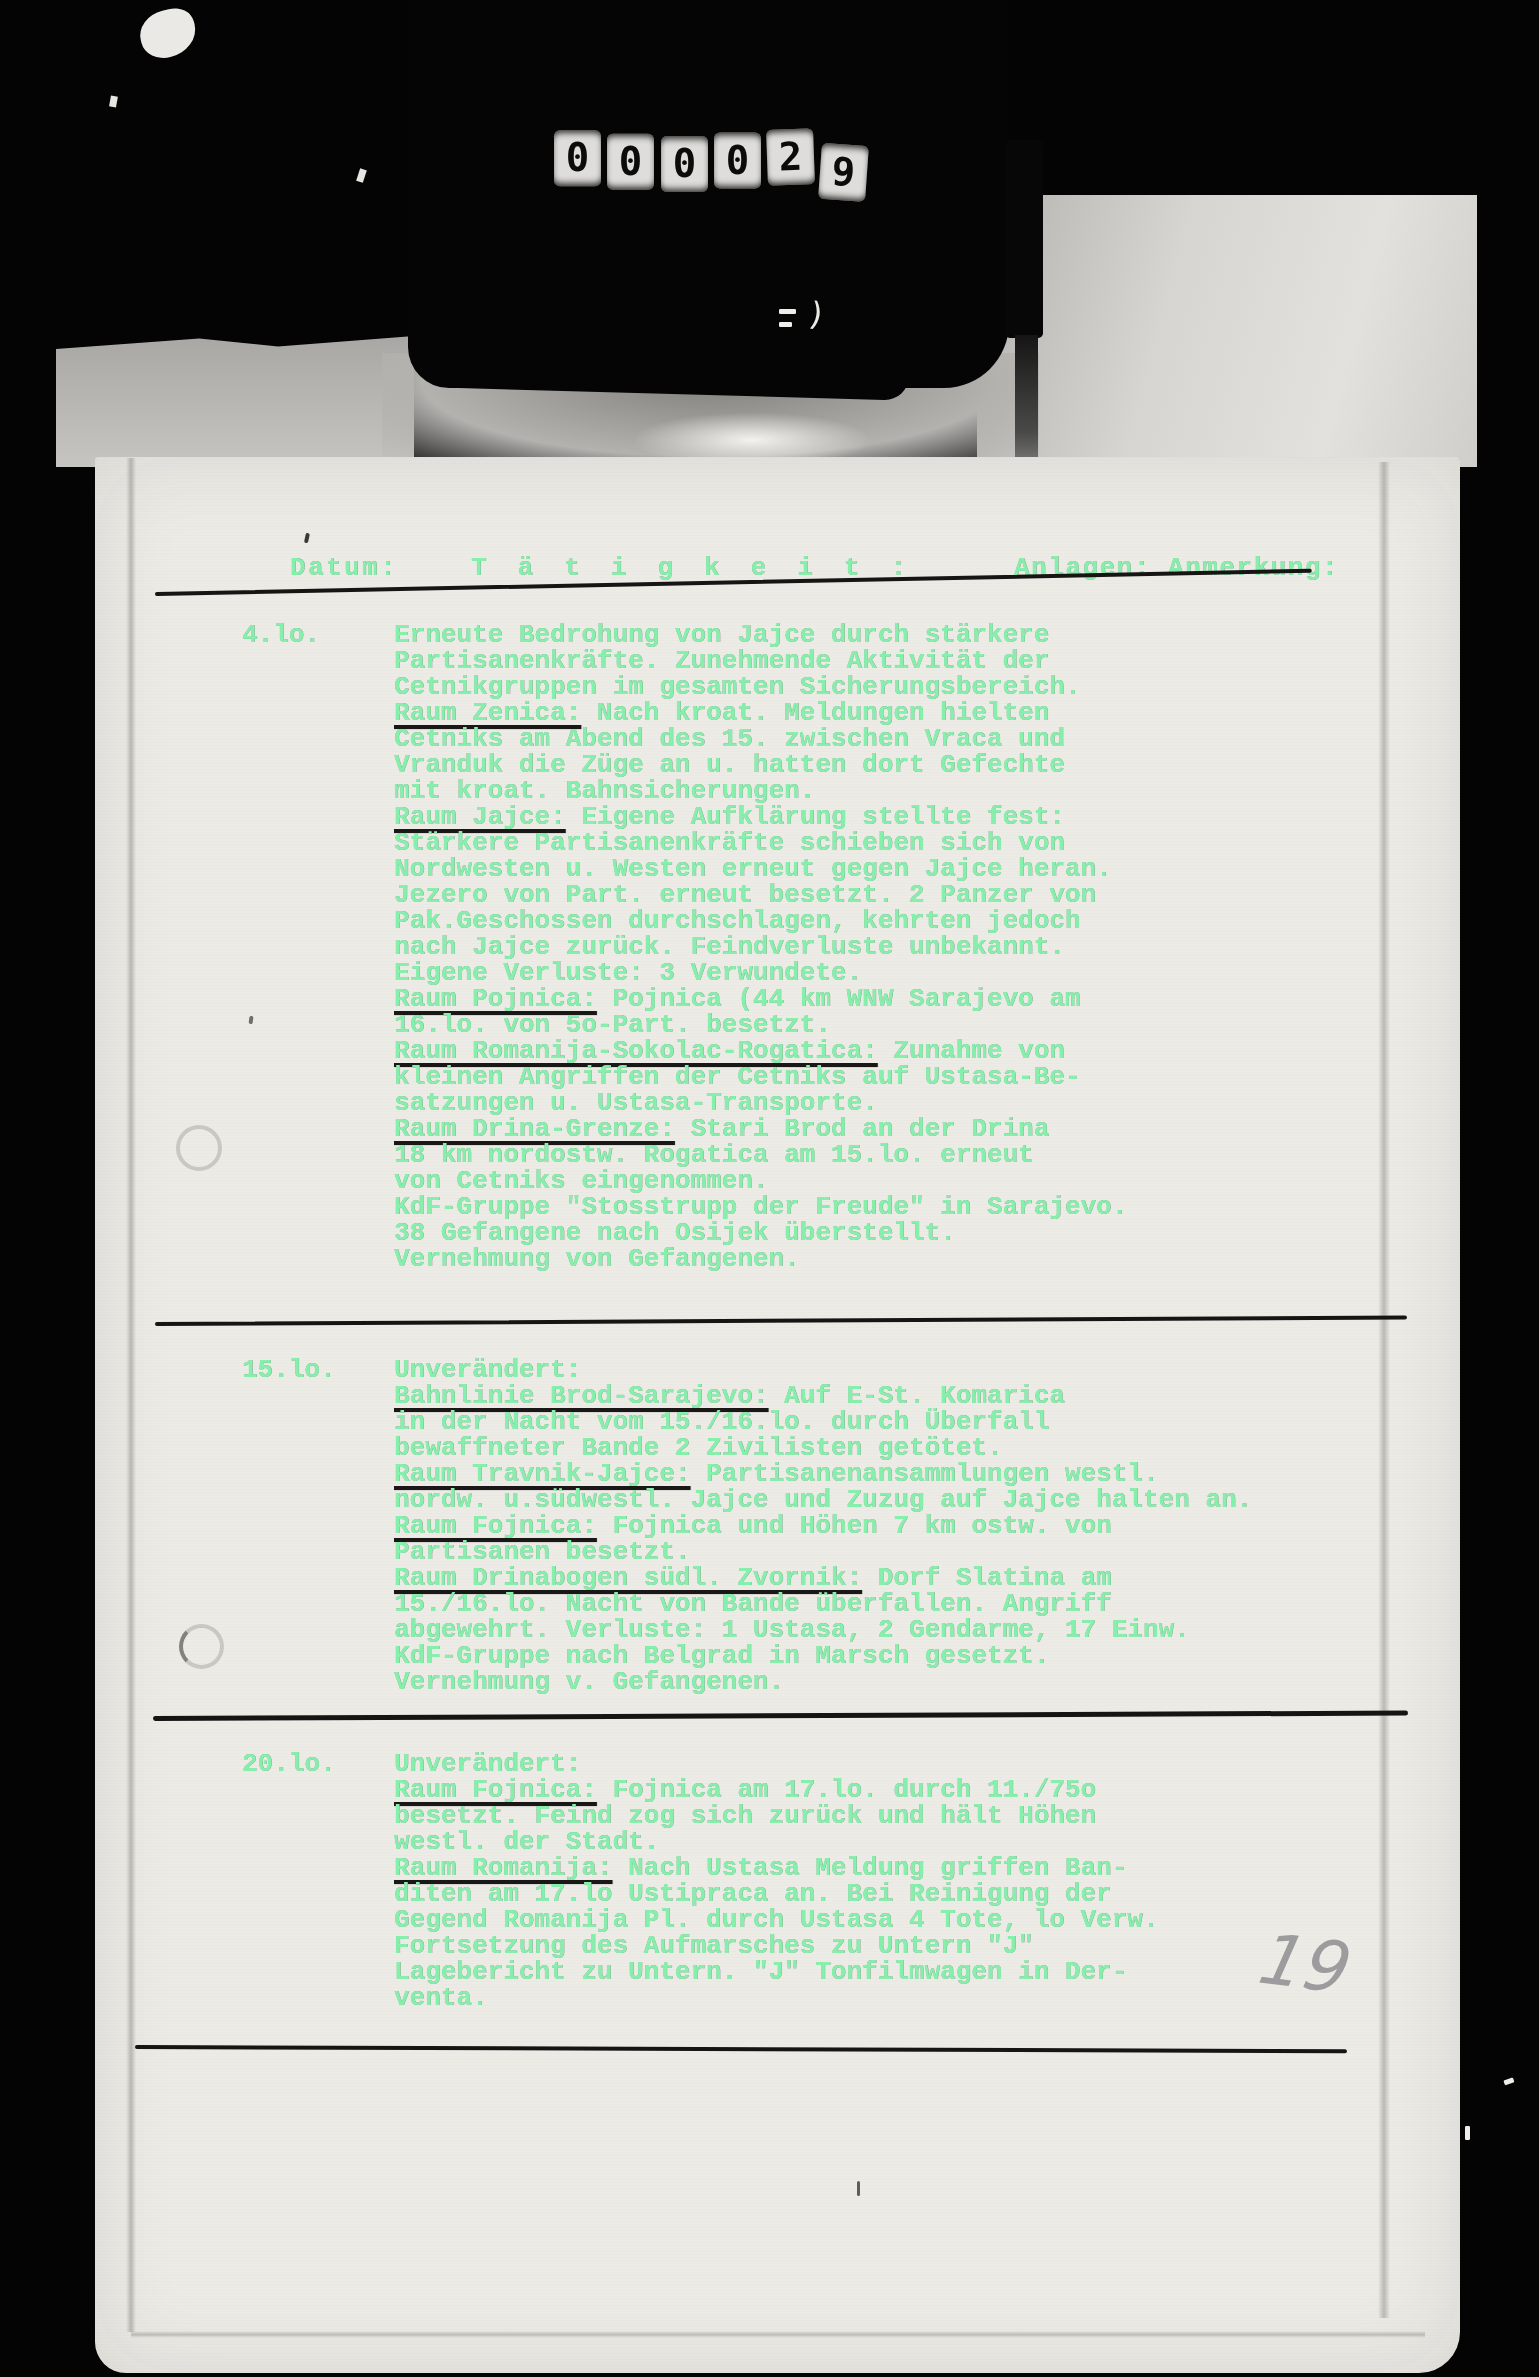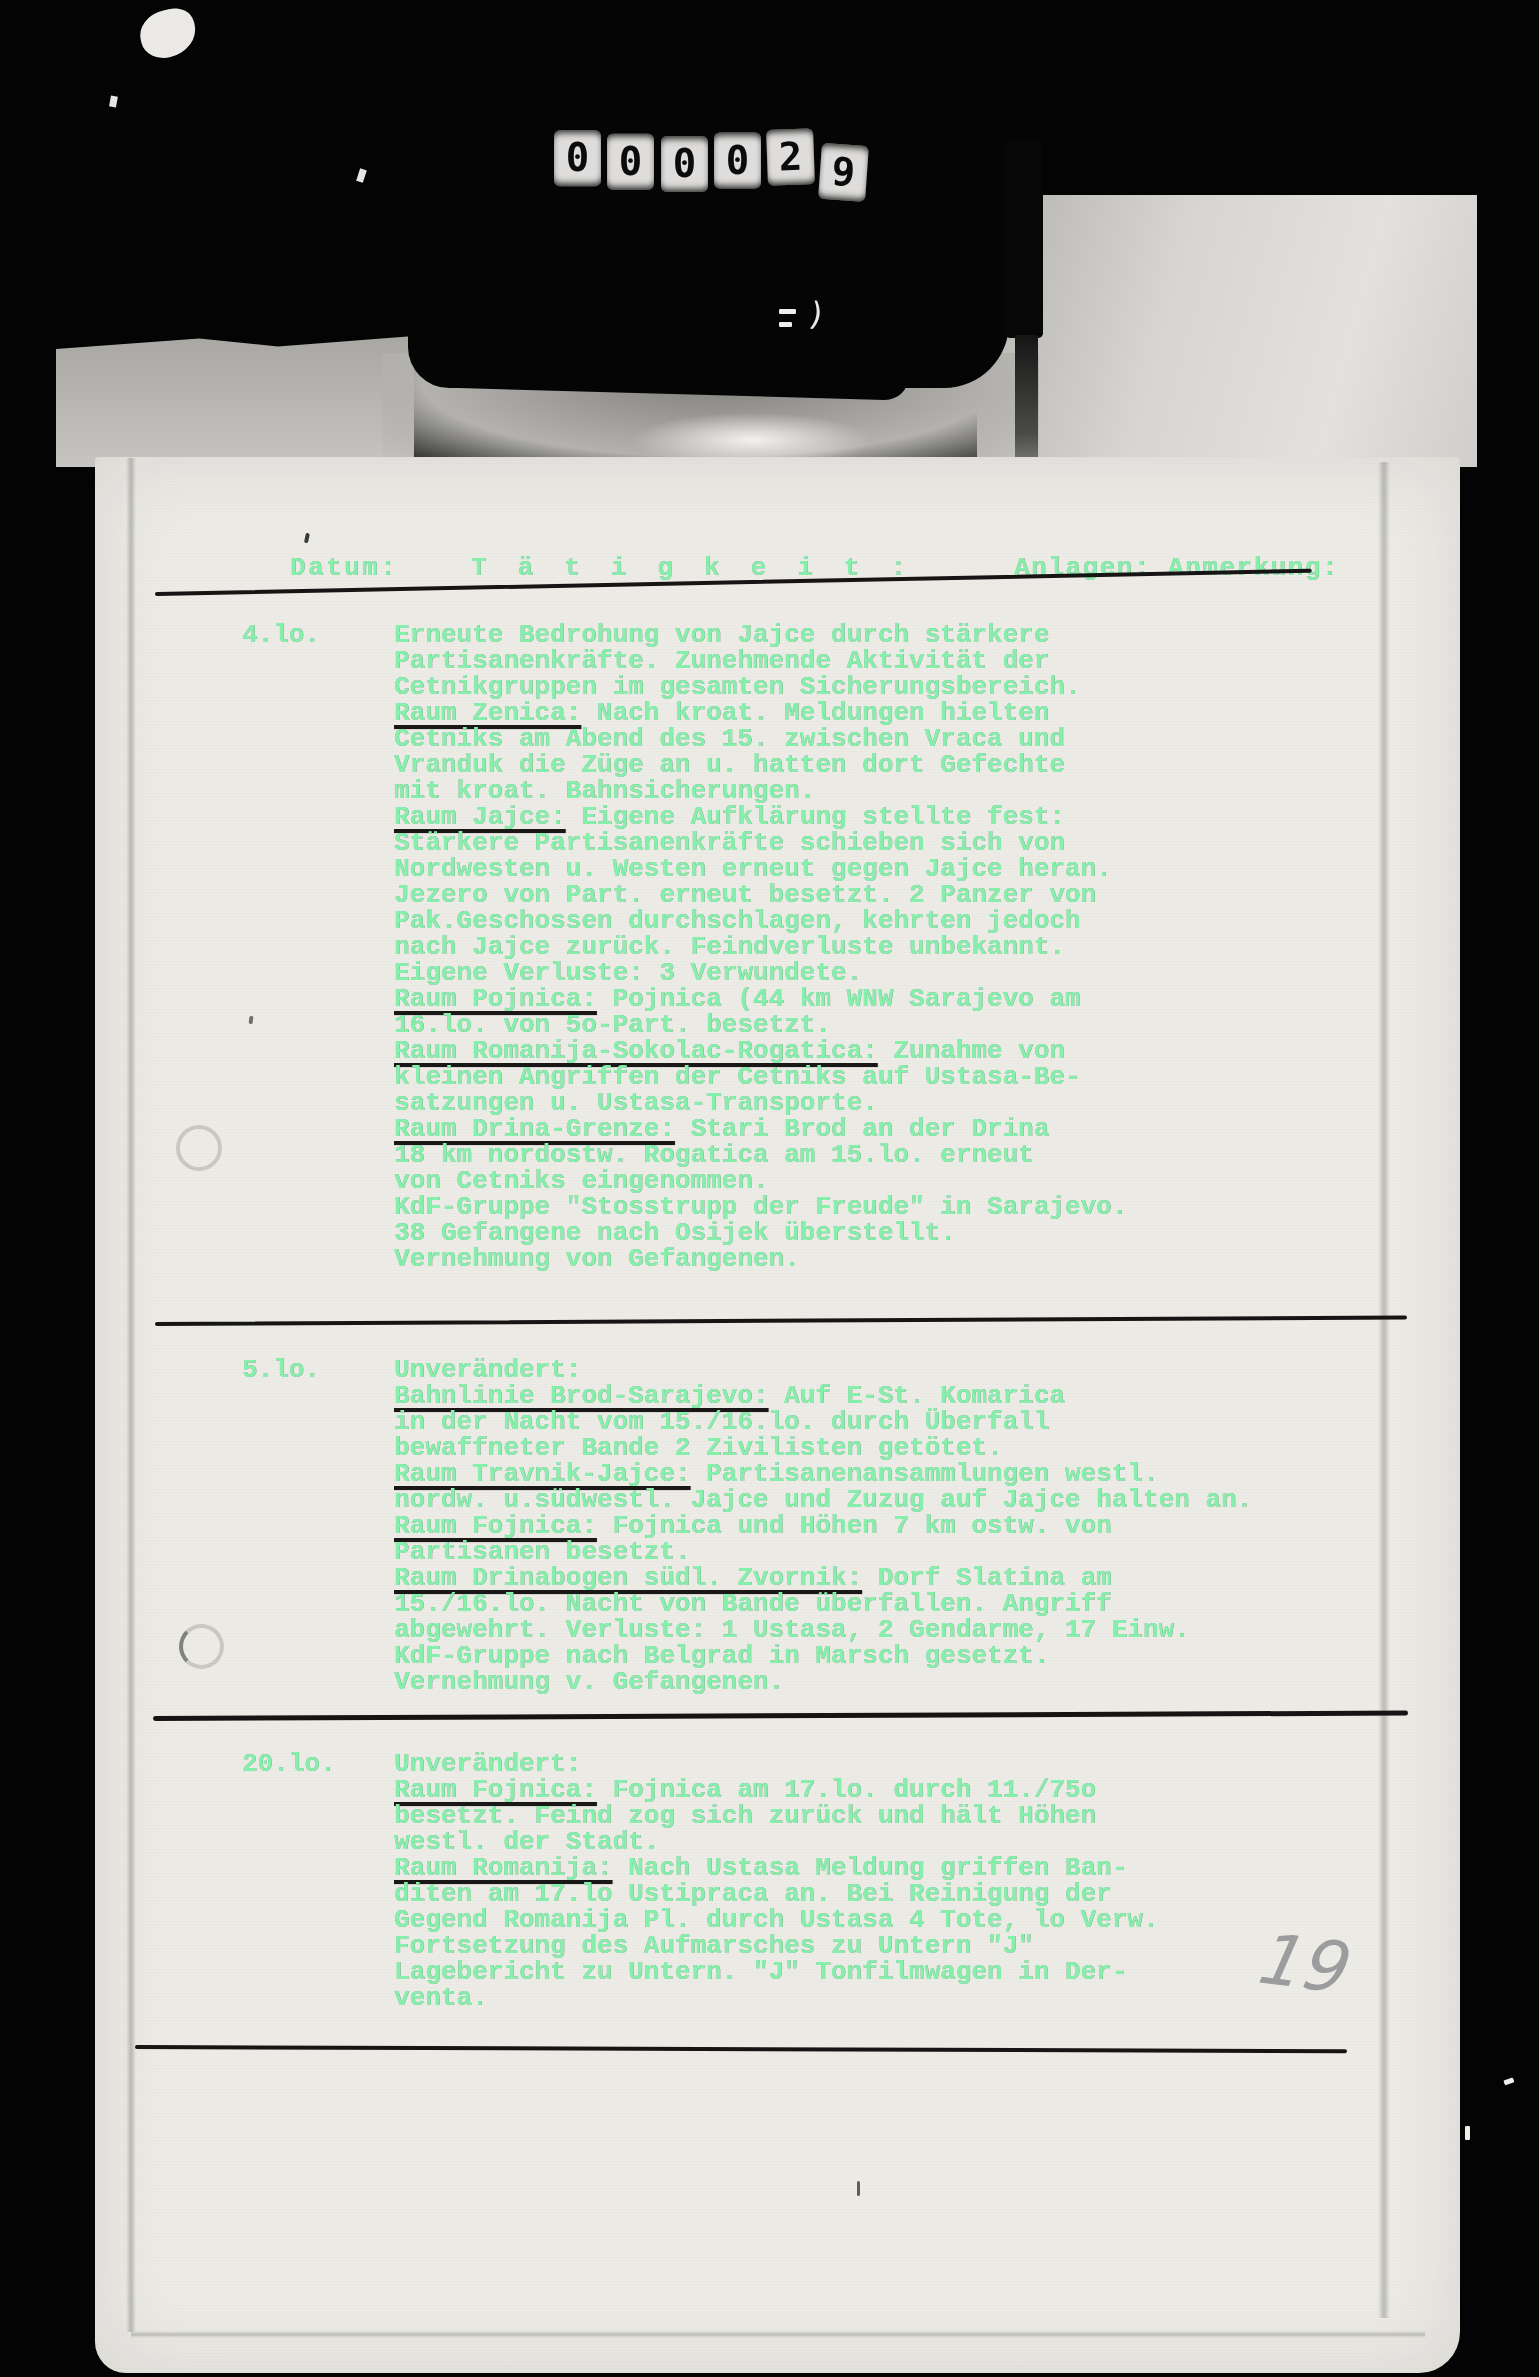--- a/index.html
+++ b/index.html
@@ -104,21 +104,21 @@
   <div class="abs tw hdr-wide" style="left:1014px;top:555px;">Anlagen: Anmerkung:</div>
 
   <div class="abs rule" style="left:155px;top:592px;width:1157px;transform:rotate(-1.15deg);"></div>
   <div class="abs rule" style="left:155px;top:1322px;width:1252px;transform:rotate(-0.3deg);"></div>
   <div class="abs rule" style="left:153px;top:1716px;width:1255px;height:4.7px;transform:rotate(-0.25deg);"></div>
   <div class="abs rule" style="left:135px;top:2045px;width:1212px;transform:rotate(0.2deg);"></div>
 
   <div class="abs tw" style="left:242px;top:622px;">4.lo.</div>
   <div class="abs tw" style="left:394px;top:622px;"><div class="ln">Erneute Bedrohung von Jajce durch stärkere</div><div class="ln">Partisanenkräfte. Zunehmende Aktivität der</div><div class="ln">Cetnikgruppen im gesamten Sicherungsbereich.</div><div class="ln"><span class="u">Raum Zenica:</span> Nach kroat. Meldungen hielten</div><div class="ln">Cetniks am Abend des 15. zwischen Vraca und</div><div class="ln">Vranduk die Züge an u. hatten dort Gefechte</div><div class="ln">mit kroat. Bahnsicherungen.</div><div class="ln"><span class="u">Raum Jajce:</span> Eigene Aufklärung stellte fest:</div><div class="ln">Stärkere Partisanenkräfte schieben sich von</div><div class="ln">Nordwesten u. Westen erneut gegen Jajce heran.</div><div class="ln">Jezero von Part. erneut besetzt. 2 Panzer von</div><div class="ln">Pak.Geschossen durchschlagen, kehrten jedoch</div><div class="ln">nach Jajce zurück. Feindverluste unbekannt.</div><div class="ln">Eigene Verluste: 3 Verwundete.</div><div class="ln"><span class="u">Raum Pojnica:</span> Pojnica (44 km WNW Sarajevo am</div><div class="ln">16.lo. von 5o-Part. besetzt.</div><div class="ln"><span class="u">Raum Romanija-Sokolac-Rogatica:</span> Zunahme von</div><div class="ln">kleinen Angriffen der Cetniks auf Ustasa-Be-</div><div class="ln">satzungen u. Ustasa-Transporte.</div><div class="ln"><span class="u">Raum Drina-Grenze:</span> Stari Brod an der Drina</div><div class="ln">18 km nordostw. Rogatica am 15.lo. erneut</div><div class="ln">von Cetniks eingenommen.</div><div class="ln">KdF-Gruppe "Stosstrupp der Freude" in Sarajevo.</div><div class="ln gap">38 Gefangene nach Osijek überstellt.</div><div class="ln gap">Vernehmung von Gefangenen.</div></div>
 
-  <div class="abs tw" style="left:242px;top:1357px;">5.lo.</div>
+  <div class="abs tw" style="left:242px;top:1357px;">15.lo.</div>
   <div class="abs tw" style="left:394px;top:1357px;"><div class="ln">Unverändert:</div><div class="ln"><span class="u">Bahnlinie Brod-Sarajevo:</span> Auf E-St. Komarica</div><div class="ln">in der Nacht vom 15./16.lo. durch Überfall</div><div class="ln">bewaffneter Bande 2 Zivilisten getötet.</div><div class="ln"><span class="u">Raum Travnik-Jajce:</span> Partisanenansammlungen westl.</div><div class="ln">nordw. u.südwestl. Jajce und Zuzug auf Jajce halten an.</div><div class="ln"><span class="u">Raum Fojnica:</span> Fojnica und Höhen 7 km ostw. von</div><div class="ln">Partisanen besetzt.</div><div class="ln"><span class="u">Raum Drinabogen südl. Zvornik:</span> Dorf Slatina am</div><div class="ln">15./16.lo. Nacht von Bande überfallen. Angriff</div><div class="ln">abgewehrt. Verluste: 1 Ustasa, 2 Gendarme, 17 Einw.</div><div class="ln">KdF-Gruppe nach Belgrad in Marsch gesetzt.</div><div class="ln">Vernehmung v. Gefangenen.</div></div>
 
   <div class="abs tw" style="left:242px;top:1751px;">20.lo.</div>
   <div class="abs tw" style="left:394px;top:1751px;"><div class="ln">Unverändert:</div><div class="ln"><span class="u">Raum Fojnica:</span> Fojnica am 17.lo. durch 11./75o</div><div class="ln">besetzt. Feind zog sich zurück und hält Höhen</div><div class="ln">westl. der Stadt.</div><div class="ln"><span class="u">Raum Romanija:</span> Nach Ustasa Meldung griffen Ban-</div><div class="ln">diten am 17.lo Ustipraca an. Bei Reinigung der</div><div class="ln">Gegend Romanija Pl. durch Ustasa 4 Tote, lo Verw.</div><div class="ln">Fortsetzung des Aufmarsches zu Untern "J"</div><div class="ln">Lagebericht zu Untern. "J" Tonfilmwagen in Der-</div><div class="ln">venta.</div></div>
 
   <div class="abs pencil" style="left:1261px;top:1923px;">19</div>
 
   <div class="abs tick" style="left:305px;top:533px;width:3.6px;height:9.5px;transform:rotate(12deg);"></div>
   <div class="abs tick" style="left:249px;top:1016px;width:4.1px;height:8.3px;transform:rotate(8deg);opacity:.7;"></div>
   <div class="abs tick" style="left:857px;top:2181px;width:3px;height:15.4px;opacity:.8;"></div>

